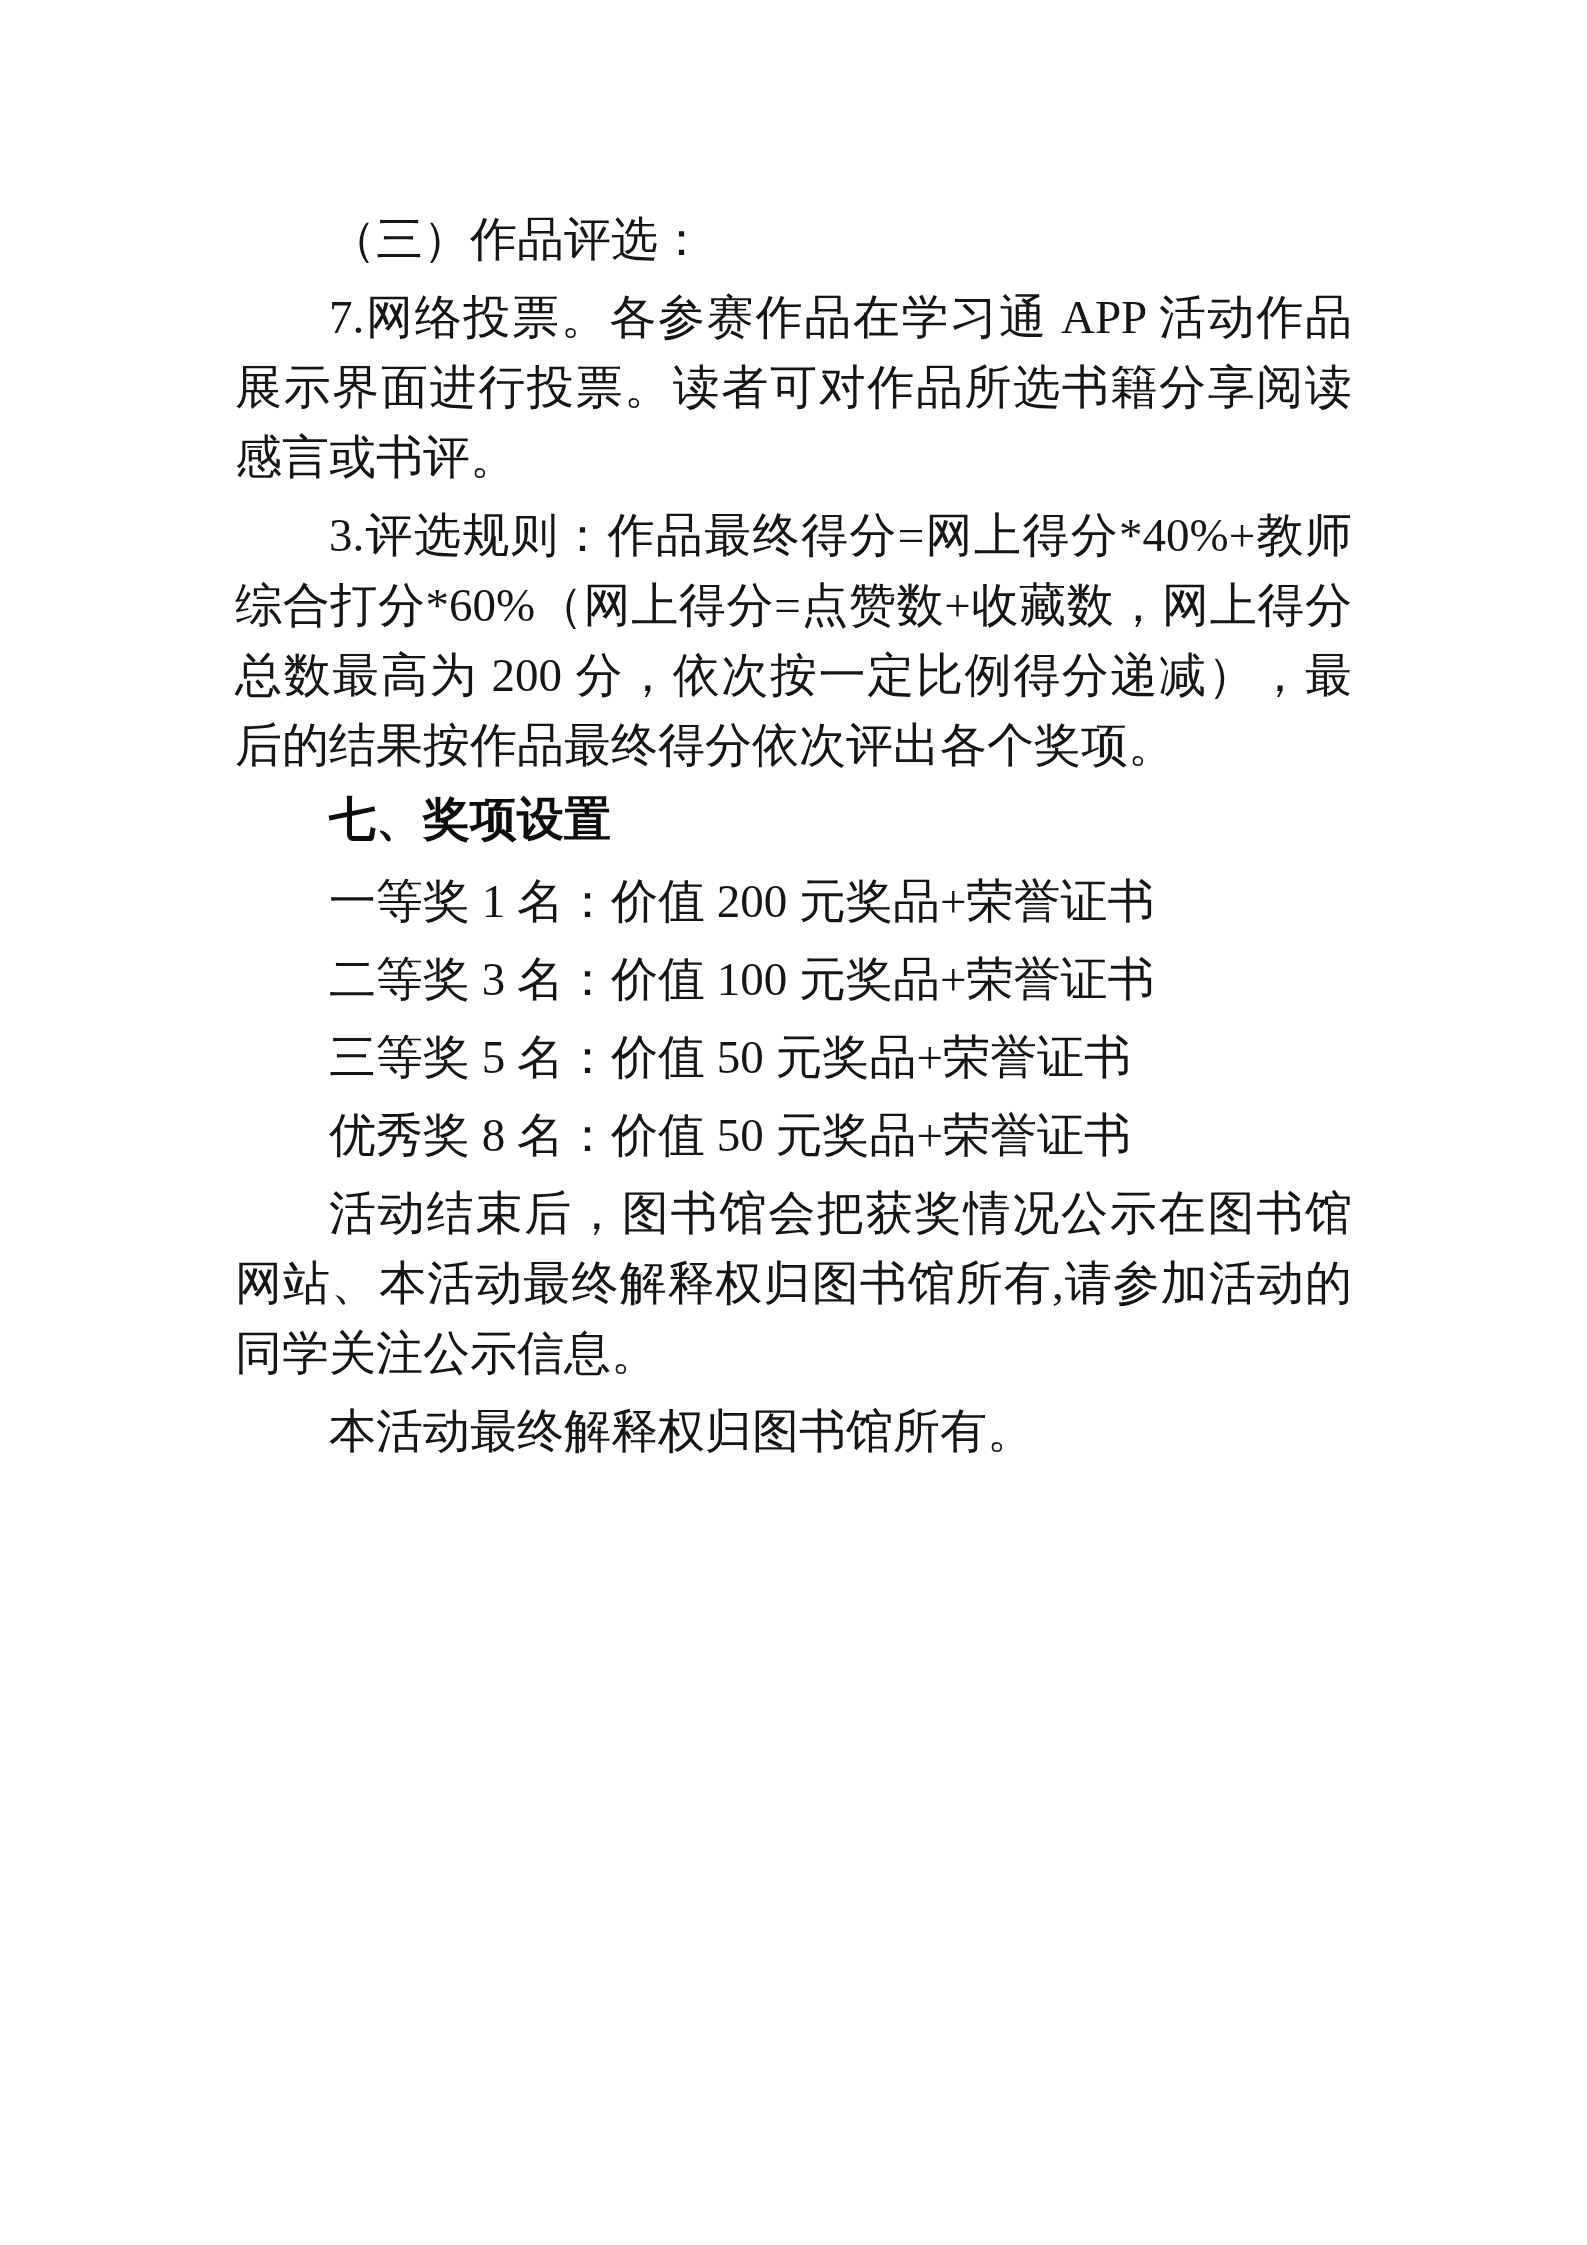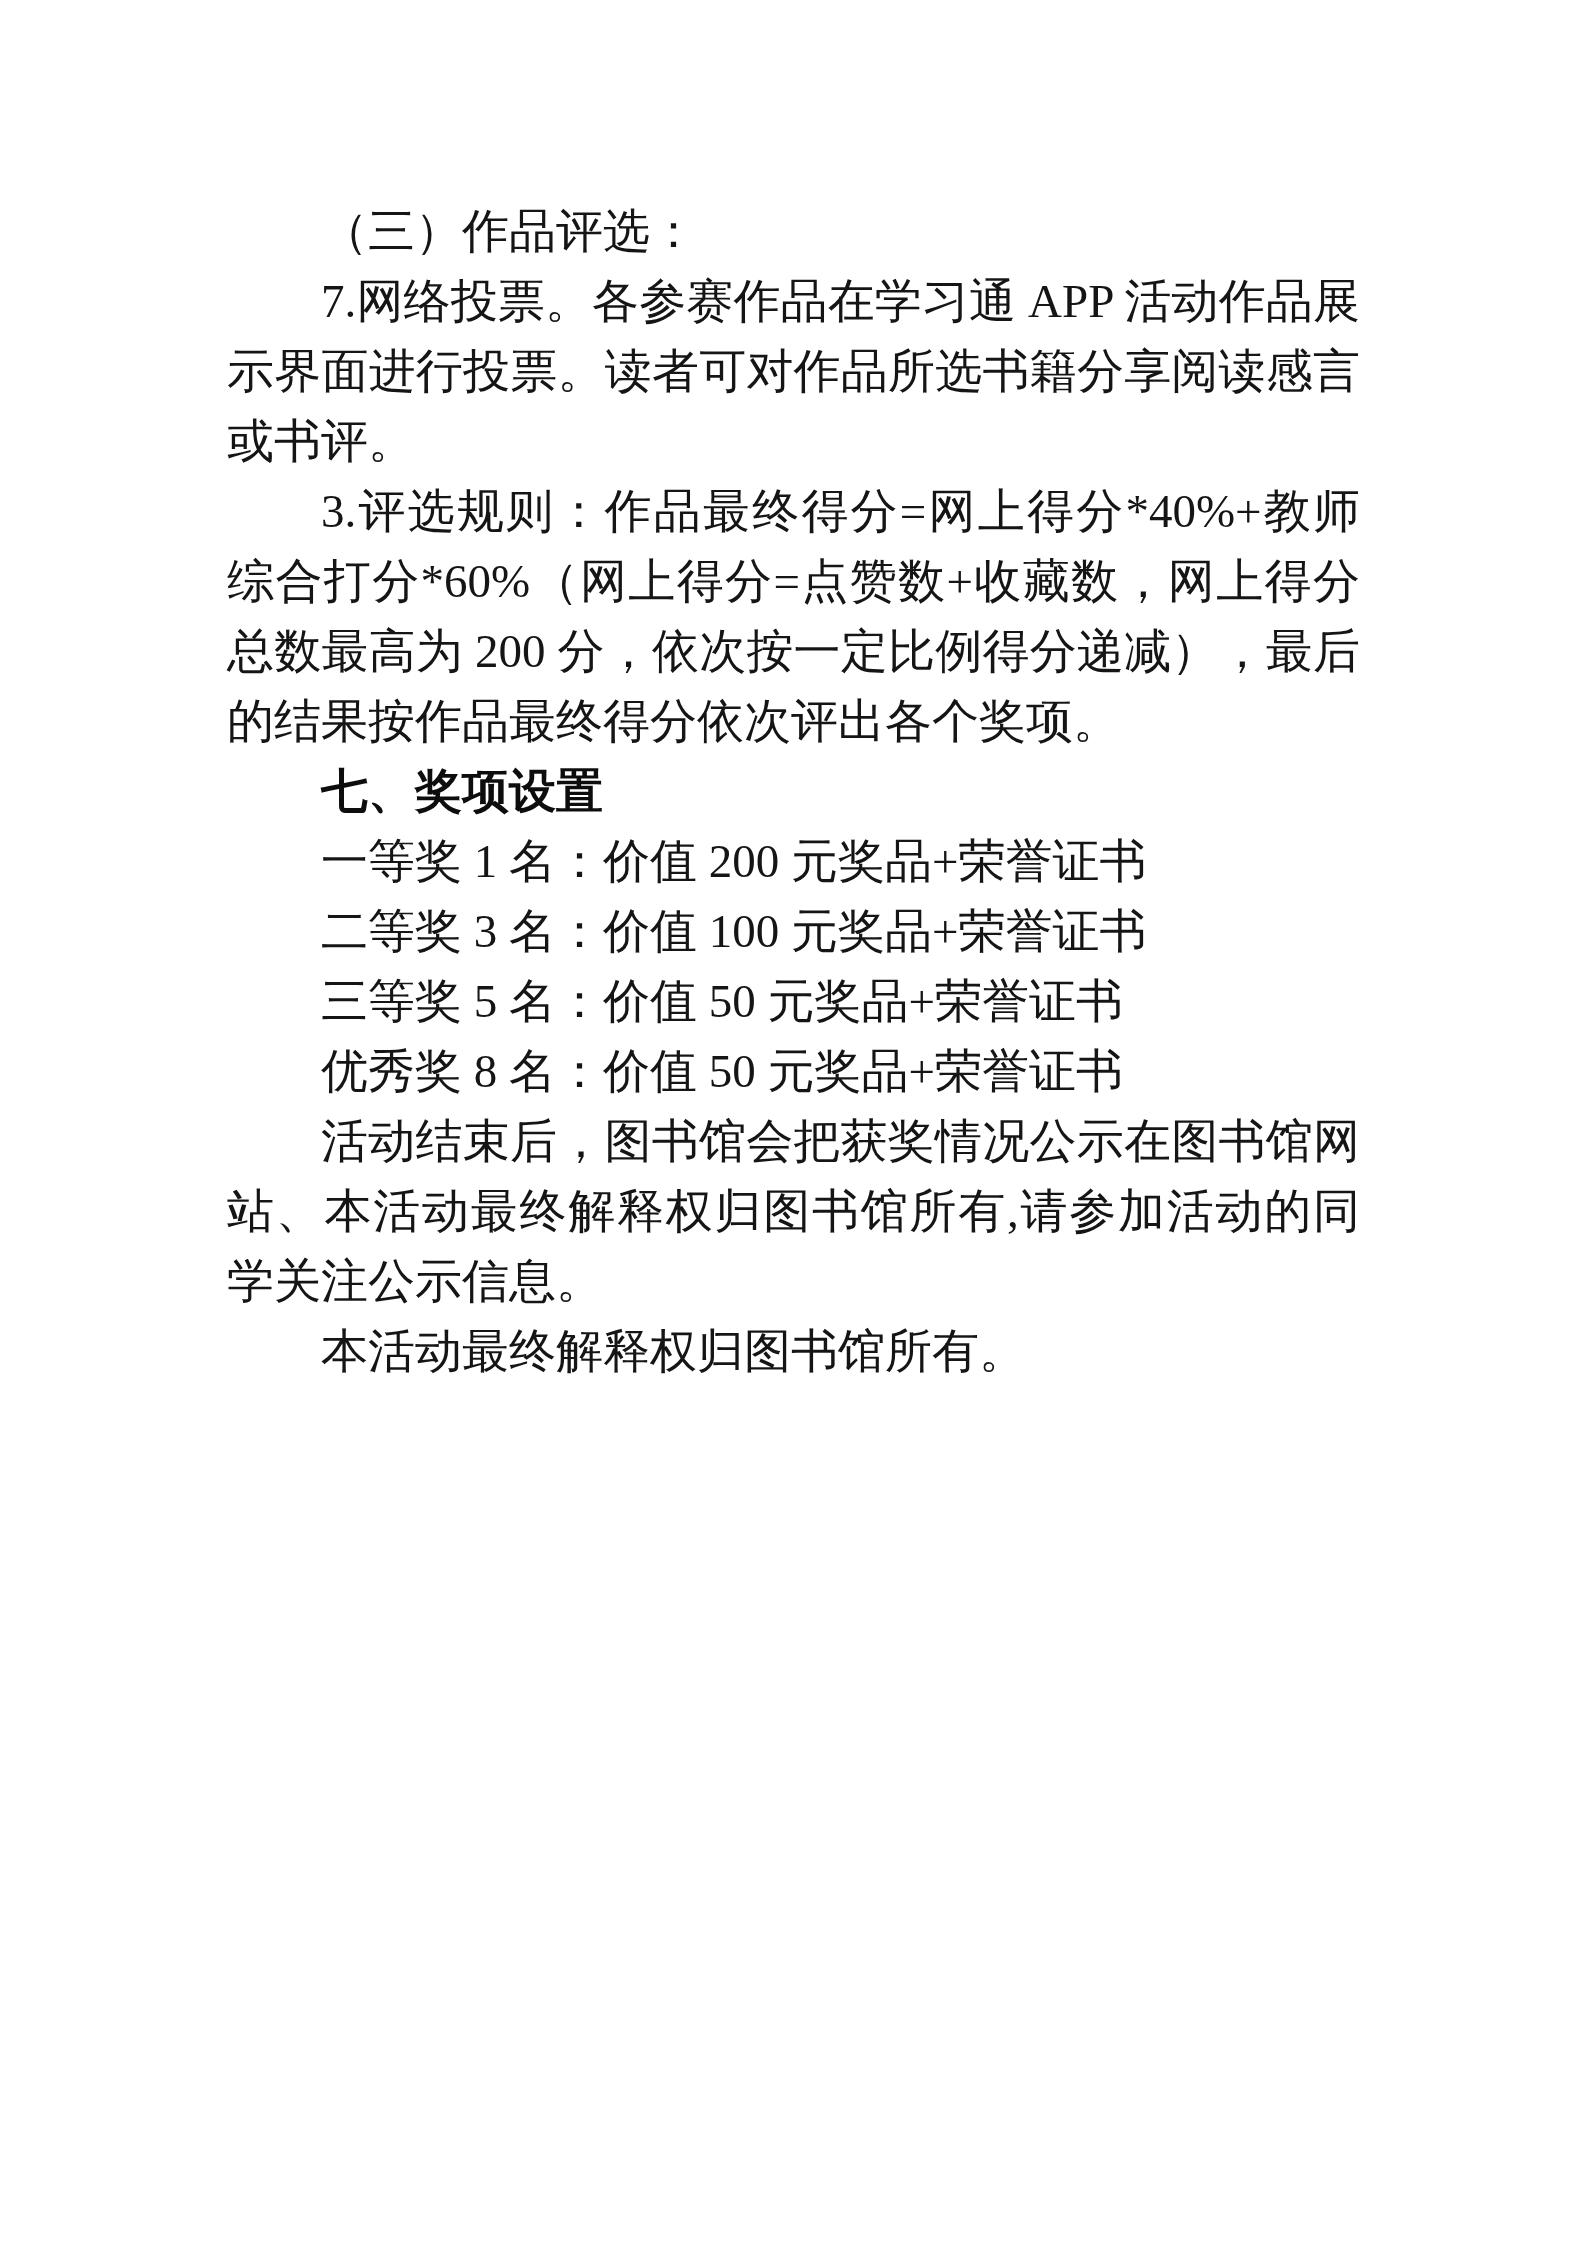--- a/index.html
+++ b/index.html
@@ -14,31 +14,31 @@
     background: #ffffff;
     overflow: hidden;
   }
   .content {
     position: absolute;
     left: 227px;
     top: 196px;
     width: 1133px;
   }
   .para {
-    margin: 0;
+    margin: 8px;
     font-family: "Liberation Serif", "DejaVu Serif", serif;
     font-size: 47px;
     line-height: 70px;
     color: #151515;
     text-align: justify;
     text-indent: 2em;
     word-break: break-all;
   }
   .para.heading {
-    font-family: Liberation Serif, serif;
+    font-family: Liberation Mono, monospace;
     font-weight: 700;
     text-align: left;
     color: #0d0d0d;
   }
 </style>
 </head>
 <body>
 
 <div class="page">
   <div class="content">

